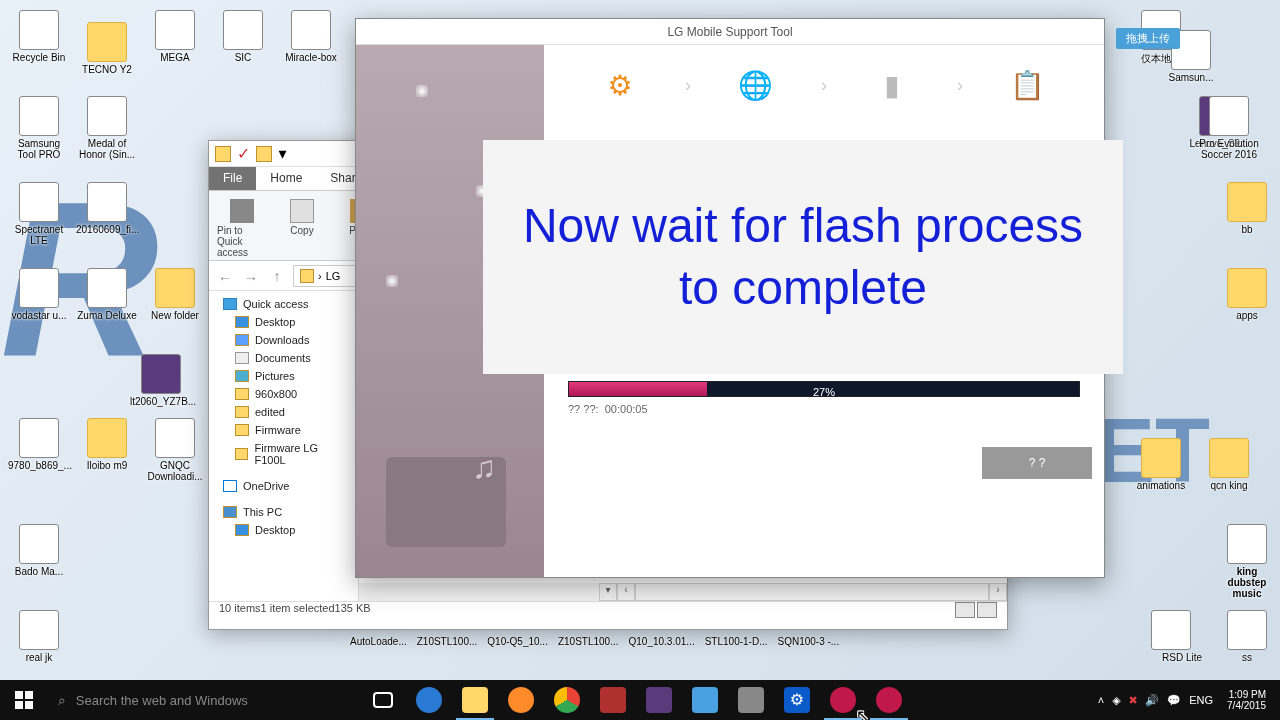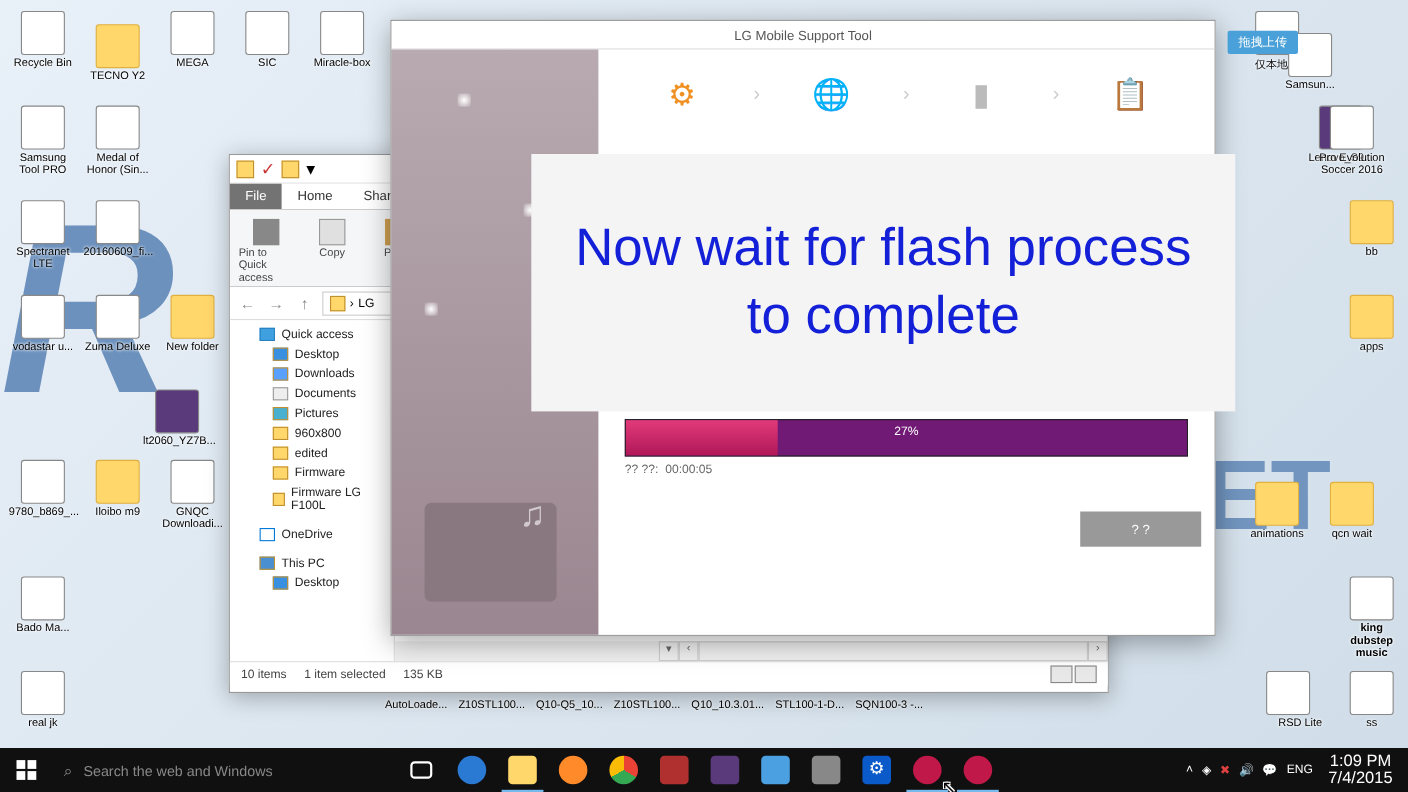--- a/index.html
+++ b/index.html
@@ -27,52 +27,52 @@
 .exp-ribbon .tab.file { background: #737373; color: #fff; }
 .exp-ribpanel { height: 70px; background: #f5f6f7; border-bottom: 1px solid #ccc; display: flex; align-items: flex-start; padding: 4px 8px; gap: 10px; }
 .rbtn { display: flex; flex-direction: column; align-items: center; font-size: 10px; color: #444; width: 50px; padding-top: 4px; }
 .rbtn .ric { width: 24px; height: 24px; margin-bottom: 2px; background: #888; }
 .grp-label { font-size: 10px; color: #666; align-self: flex-end; margin-left: -20px; }
 .exp-addr { height: 30px; background: #fff; border-bottom: 1px solid #ddd; display: flex; align-items: center; padding: 0 6px; gap: 6px; }
 .exp-addr .nav { width: 20px; height: 20px; border-radius: 50%; color: #888; text-align: center; line-height: 20px; font-size: 14px; cursor: pointer; }
 .exp-addr .path { flex: 1; border: 1px solid #ccc; height: 22px; padding: 2px 6px; font-size: 11px; display: flex; align-items: center; gap: 4px; }
 .exp-addr .path .fic { width: 14px; height: 14px; background: #ffd76b; border: 1px solid #c09030; }
 .exp-body { display: flex; height: 310px; }
-.exp-nav { width: 150px; border-right: 1px solid #ddd; overflow: hidden; padding: 4px 17px; }
+.exp-nav { width: 150px; border-right: 1px solid #ddd; overflow: hidden; padding: 4px 4px; }
 .exp-nav .ni { padding: 3px 6px 3px 22px; font-size: 11px; color: #222; display: flex; align-items: center; gap: 6px; cursor: pointer; position: relative; }
 .exp-nav .ni.top { padding-left: 10px; font-weight: normal; }
 .exp-nav .ni .nic { width: 14px; height: 12px; background: #ffd76b; border: 1px solid #c09030; }
 .exp-nav .ni .nic.star { background: #3fa0e0; border-color: #2a80c0; }
 .exp-nav .ni .nic.dl { background: #5aa0ff; }
 .exp-nav .ni .nic.pc { background: #4a90d0; }
 .exp-nav .ni .nic.od { background: #fff; border-color: #0078d7; }
 .exp-content { flex: 1; position: relative; }
 .exp-scroll { position: absolute; bottom: 0; left: 0; right: 0; height: 18px; display: flex; align-items: center; background: #f0f0f0; }
 .exp-scroll .sbtn { width: 18px; height: 18px; text-align: center; font-size: 10px; color: #666; border: 1px solid #ccc; cursor: pointer; }
 .exp-scroll .strack { flex: 1; height: 18px; background: #f0f0f0; border: 1px solid #ccc; }
-.exp-status { height: 22px; background: #fff; border-top: 1px solid #ddd; display: flex; align-items: center; padding: 0 10px; font-size: 11px; color: #444; gap: 16px; }
+.exp-status { height: 22px; background: #fff; border-top: 1px solid #ddd; display: flex; padding: 0 10px; font-size: 11px; color: #444; }
 .exp-status .viewbtns { margin-left: auto; display: flex; gap: 2px; }
 .exp-status .vb { width: 20px; height: 16px; border: 1px solid #888; background: #e8e8e8; cursor: pointer; }
 
 
 .lgtool { position: absolute; left: 355px; top: 18px; width: 750px; height: 560px; background: #fff; border: 1px solid #888; box-shadow: 0 6px 24px rgba(0,0,0,.35); }
 .lg-title { height: 26px; background: #fff; border-bottom: 1px solid #ddd; display: flex; align-items: center; justify-content: center; font-size: 12px; color: #555; position: relative; }
 .lg-body { display: flex; height: 532px; }
 .lg-side { width: 188px; background: linear-gradient(180deg,#b8aab0,#9a8690); position: relative; }
 .lg-side .deco { position: absolute; bottom: 30px; left: 30px; width: 120px; height: 90px; background: #8a7880; border-radius: 6px; }
 .lg-side .deco::before { content: "♫"; position: absolute; right: 10px; top: -8px; color: #d0c8cc; font-size: 32px; }
 .lg-side .sparkle { position: absolute; width: 12px; height: 12px; background: radial-gradient(circle,#fff,transparent); }
 .lg-main { flex: 1; background: #fff; padding: 10px 12px; display: flex; flex-direction: column; }
 .lg-steps { height: 60px; display: flex; align-items: center; justify-content: space-around; padding: 8px 20px; }
 .lg-steps .st { width: 46px; height: 46px; border-radius: 6px; display: flex; align-items: center; justify-content: center; color: #bbb; font-size: 28px; }
 .lg-steps .st.active { color: #f09020; }
 .lg-steps .arrow { color: #ccc; font-size: 18px; }
 .lg-prog { margin-top: 240px; background: #fff; padding: 8px 12px; }
 .lg-prog .lbl { font-size: 11px; color: #666; margin-bottom: 6px; }
-.pbar { position: relative; height: 34px; background: #701a75; border: 1px solid #222; }
+.pbar { position: relative; height: 16px; background: #0f172a; border: 1px solid #222; }
 .pbar .fill { position: absolute; left: 0; top: 0; bottom: 0; background: linear-gradient(180deg,#e23a7a,#b01858); }
 .pbar .pct { position: absolute; inset: 0; text-align: center; color: #fff; font-size: 11px; line-height: 20px; }
 .lg-time { font-size: 11px; color: #666; margin-top: 6px; }
 .lg-btn { margin-top: 24px; align-self: flex-end; width: 110px; height: 32px; background: #999; color: #fff; font-size: 12px; text-align: center; line-height: 32px; cursor: pointer; }
 
 
 .overlay { position: absolute; left: 483px; top: 140px; width: 640px; height: 234px; background: #f4f4f4; display: flex; align-items: center; justify-content: center; text-align: center; padding: 20px 30px; }
 .overlay .msg { color: #1320d8; font-size: 48px; font-weight: 500; line-height: 1.3; }
 
 
@@ -84,21 +84,21 @@
 .tb-start .win { width: 18px; height: 18px; display: grid; grid-template-columns: 1fr 1fr; gap: 2px; }
 .tb-start .win span { background: #fff; }
 .tb-search { flex: 0 0 300px; height: 40px; display: flex; align-items: center; padding: 0 10px; color: #888; font-size: 13px; gap: 10px; }
 .tb-search .sic { font-size: 14px; }
 .tb-apps { display: flex; height: 40px; margin-left: 12px; }
 .tb-apps .app { width: 46px; height: 40px; display: flex; align-items: center; justify-content: center; cursor: pointer; position: relative; }
 .tb-apps .app .aic { width: 26px; height: 26px; border-radius: 4px; }
 .tb-apps .app.active::after { content: ""; position: absolute; bottom: 0; left: 4px; right: 4px; height: 2px; background: #76b9ed; }
 .tray { margin-left: auto; display: flex; align-items: center; gap: 8px; padding: 0 8px; font-size: 11px; }
 .tray .ti { cursor: pointer; }
-.tray .clock { text-align: center; line-height: 1.1; font-size: 15px; padding: 0 6px; }
+.tray .clock { text-align: right; line-height: 1.1; font-size: 10px; padding: 0 6px; }
 
 .cursor { position: absolute; left: 856px; top: 706px; font-size: 16px; color: #000; text-shadow: -1px -1px 0 #fff,1px -1px 0 #fff,-1px 1px 0 #fff,1px 1px 0 #fff; pointer-events: none; z-index: 999; }
 
 
 .bottom-icons { position: absolute; left: 350px; top: 636px; display: flex; gap: 10px; }
 .bottom-icons span { font-size: 10px; color: #000; text-shadow: 0 0 3px #fff,0 0 3px #fff; }
 </style>
 </head>
 <body>
 
@@ -195,21 +195,21 @@
     <div class="di" style="left: 1216px; top: 268px;">
       <div class="ibox folder"></div>
       <div>apps</div>
     </div>
     <div class="di" style="left: 1130px; top: 438px;">
       <div class="ibox folder"></div>
       <div>animations</div>
     </div>
     <div class="di" style="left: 1198px; top: 438px;">
       <div class="ibox folder"></div>
-      <div>qcn wait</div>
+      <div>qcn king</div>
     </div>
     <div class="di" style="left: 1216px; top: 524px; font-weight: bold;">
       <div class="ibox "></div>
       <div>king dubstep music</div>
     </div>
     <div class="di" style="left: 1140px; top: 610px; text-align: right;">
       <div class="ibox "></div>
       <div>RSD Lite</div>
     </div>
     <div class="di" style="left: 1216px; top: 610px;">

